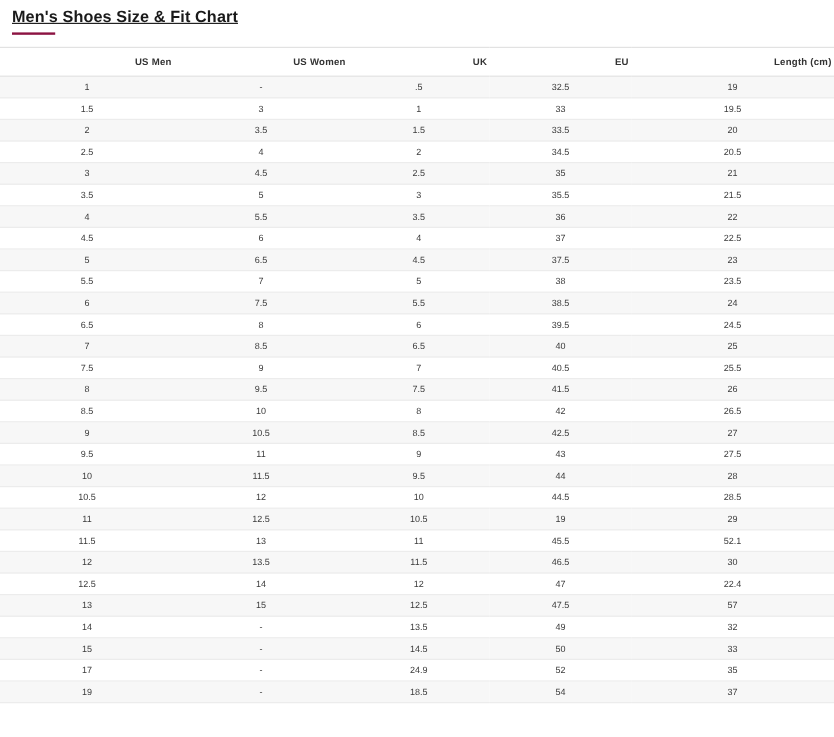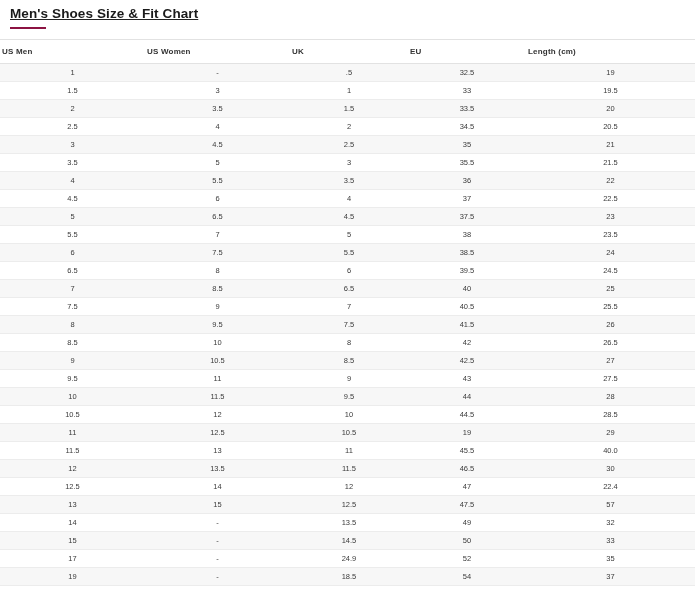--- a/index.html
+++ b/index.html
@@ -39,21 +39,21 @@
   table.size-chart {
     width: 695px;
     border-collapse: collapse;
     table-layout: fixed;
     margin-top: 10px;
   }
   table.size-chart th {
     font-size: 8px;
     font-weight: bold;
     color: #333333;
-    text-align: left;
+    text-align: right;
     padding: 7px 2px 7px 2px;
     border-top: 1px solid #e2e2e2;
     border-bottom: 1px solid #e2e2e2;
     background: #ffffff;
     letter-spacing: 0.2px;
     margin-left: 12px;
   }
   table.size-chart td {
     font-size: 7.5px;
     color: #3a3a3a;
@@ -247,21 +247,21 @@
           <td>12.5</td>
           <td>10.5</td>
           <td>19</td>
           <td>29</td>
         </tr>
         <tr>
           <td>11.5</td>
           <td>13</td>
           <td>11</td>
           <td>45.5</td>
-          <td>40.0</td>
+          <td>52.1</td>
         </tr>
         <tr>
           <td>12</td>
           <td>13.5</td>
           <td>11.5</td>
           <td>46.5</td>
           <td>30</td>
         </tr>
         <tr>
           <td>12.5</td>

